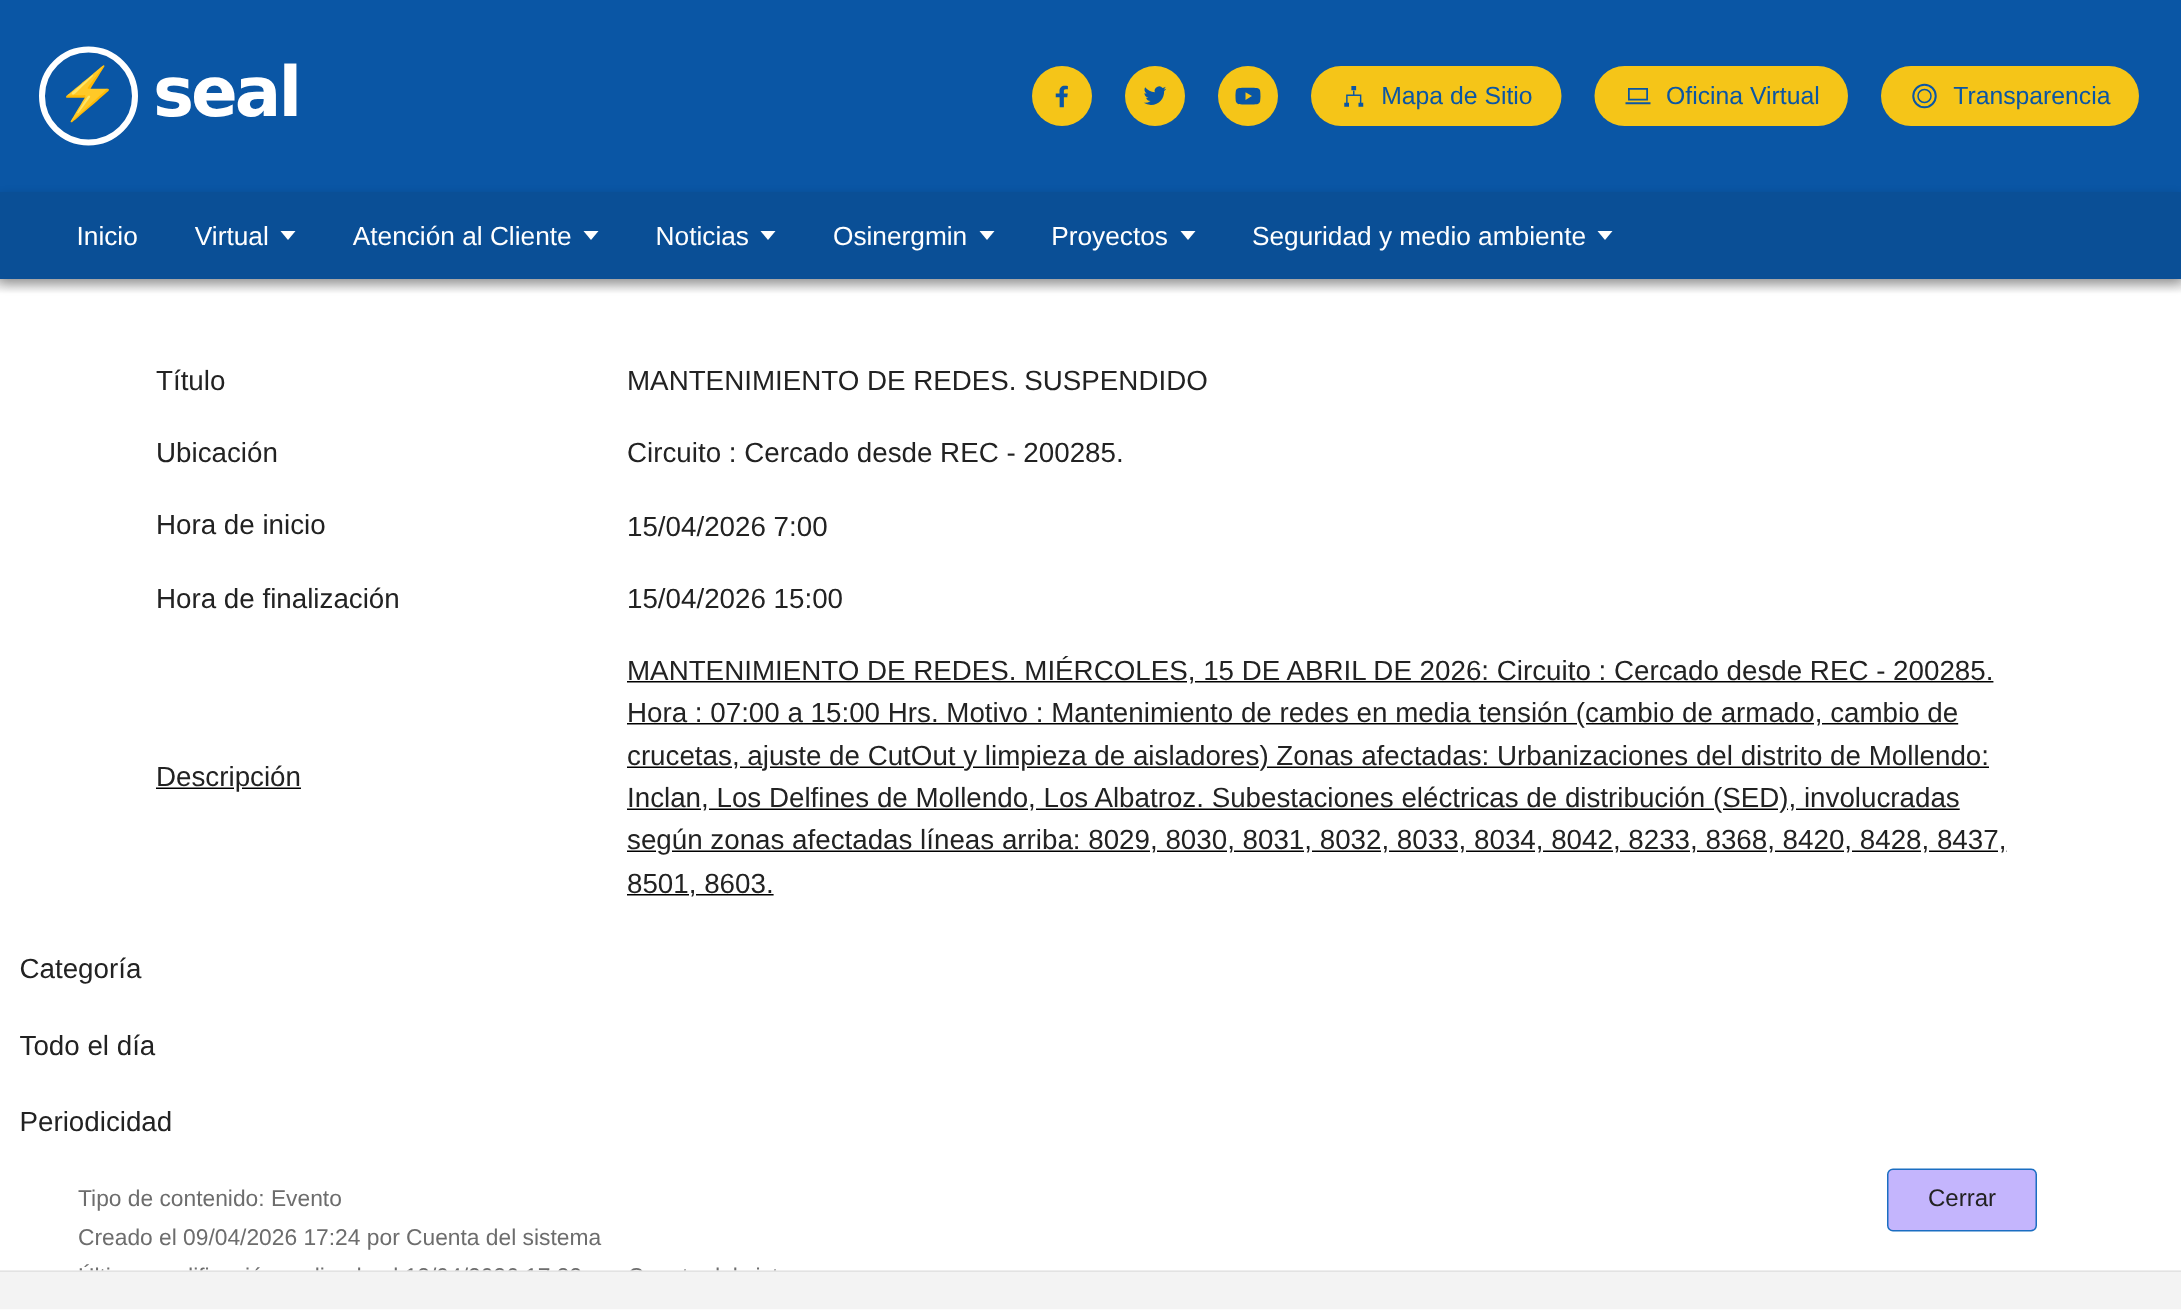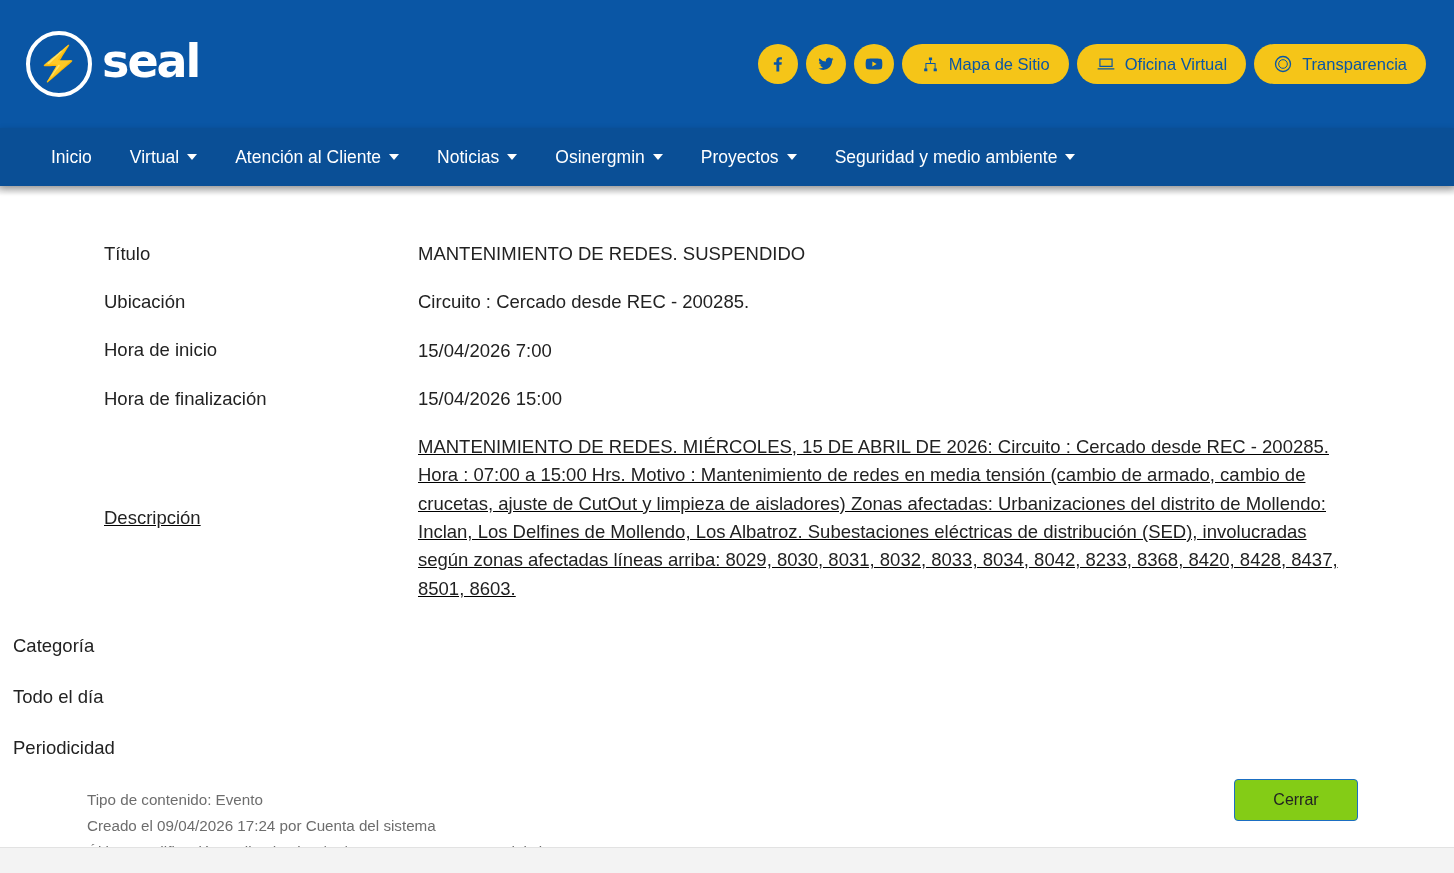--- a/index.html
+++ b/index.html
@@ -38,21 +38,21 @@
   .brand-word {
     font-size: 46px;
     letter-spacing: -2px;
     color: #ffffff;
     font-weight: 700;
     font-family: "DejaVu Sans", sans-serif;
     line-height: 1;
     padding-bottom: 6px;
   }
 
-  .header-right { display: flex; align-items: center; gap: 8px; }
+  .header-right { display: flex; align-items: center; gap: 22px; }
   .social {
     width: 40px; height: 40px; border-radius: 50%;
     background: #f5c518; color: #0a56a5;
     display: flex; align-items: center; justify-content: center;
     font-size: 19px; font-weight: 700;
     cursor: pointer;
     font-family: "DejaVu Sans", sans-serif;
   }
   .social svg { display:block; }
   .pill {
@@ -127,38 +127,38 @@
   .value {
     font-size: 18.5px;
     color: #222222;
     line-height: 1.53;
     max-width: 940px;
   }
   .row.desc { margin-bottom: 31px; text-decoration: underline; }
   .row.empty { margin-bottom: 26px; padding-left: 13px; }
 
   .meta {
-    padding-left: 87px;
+    padding-left: 52px;
     color: #6d6d6d;
     font-size: 15.2px;
     line-height: 1.72;
     margin-top: 10px;
   }
   .footer-area {
     position: relative;
   }
   .close-btn {
     position: absolute;
     right: 96px;
     top: -8px;
-    width: 124px;
+    width: 100px;
     height: 42px;
     border: 1px solid #1b6ec2;
     border-radius: 4px;
-    background: #84cc16;
+    background: #c4b5fd;
     color: #222222;
     font-size: 16px;
     cursor: pointer;
     font-family: "Liberation Sans", sans-serif;
   }
   .bottom-bar {
     position: absolute;
     left: 0; right: 0; bottom: 0;
     height: 26px;
     background: #f3f3f3;

